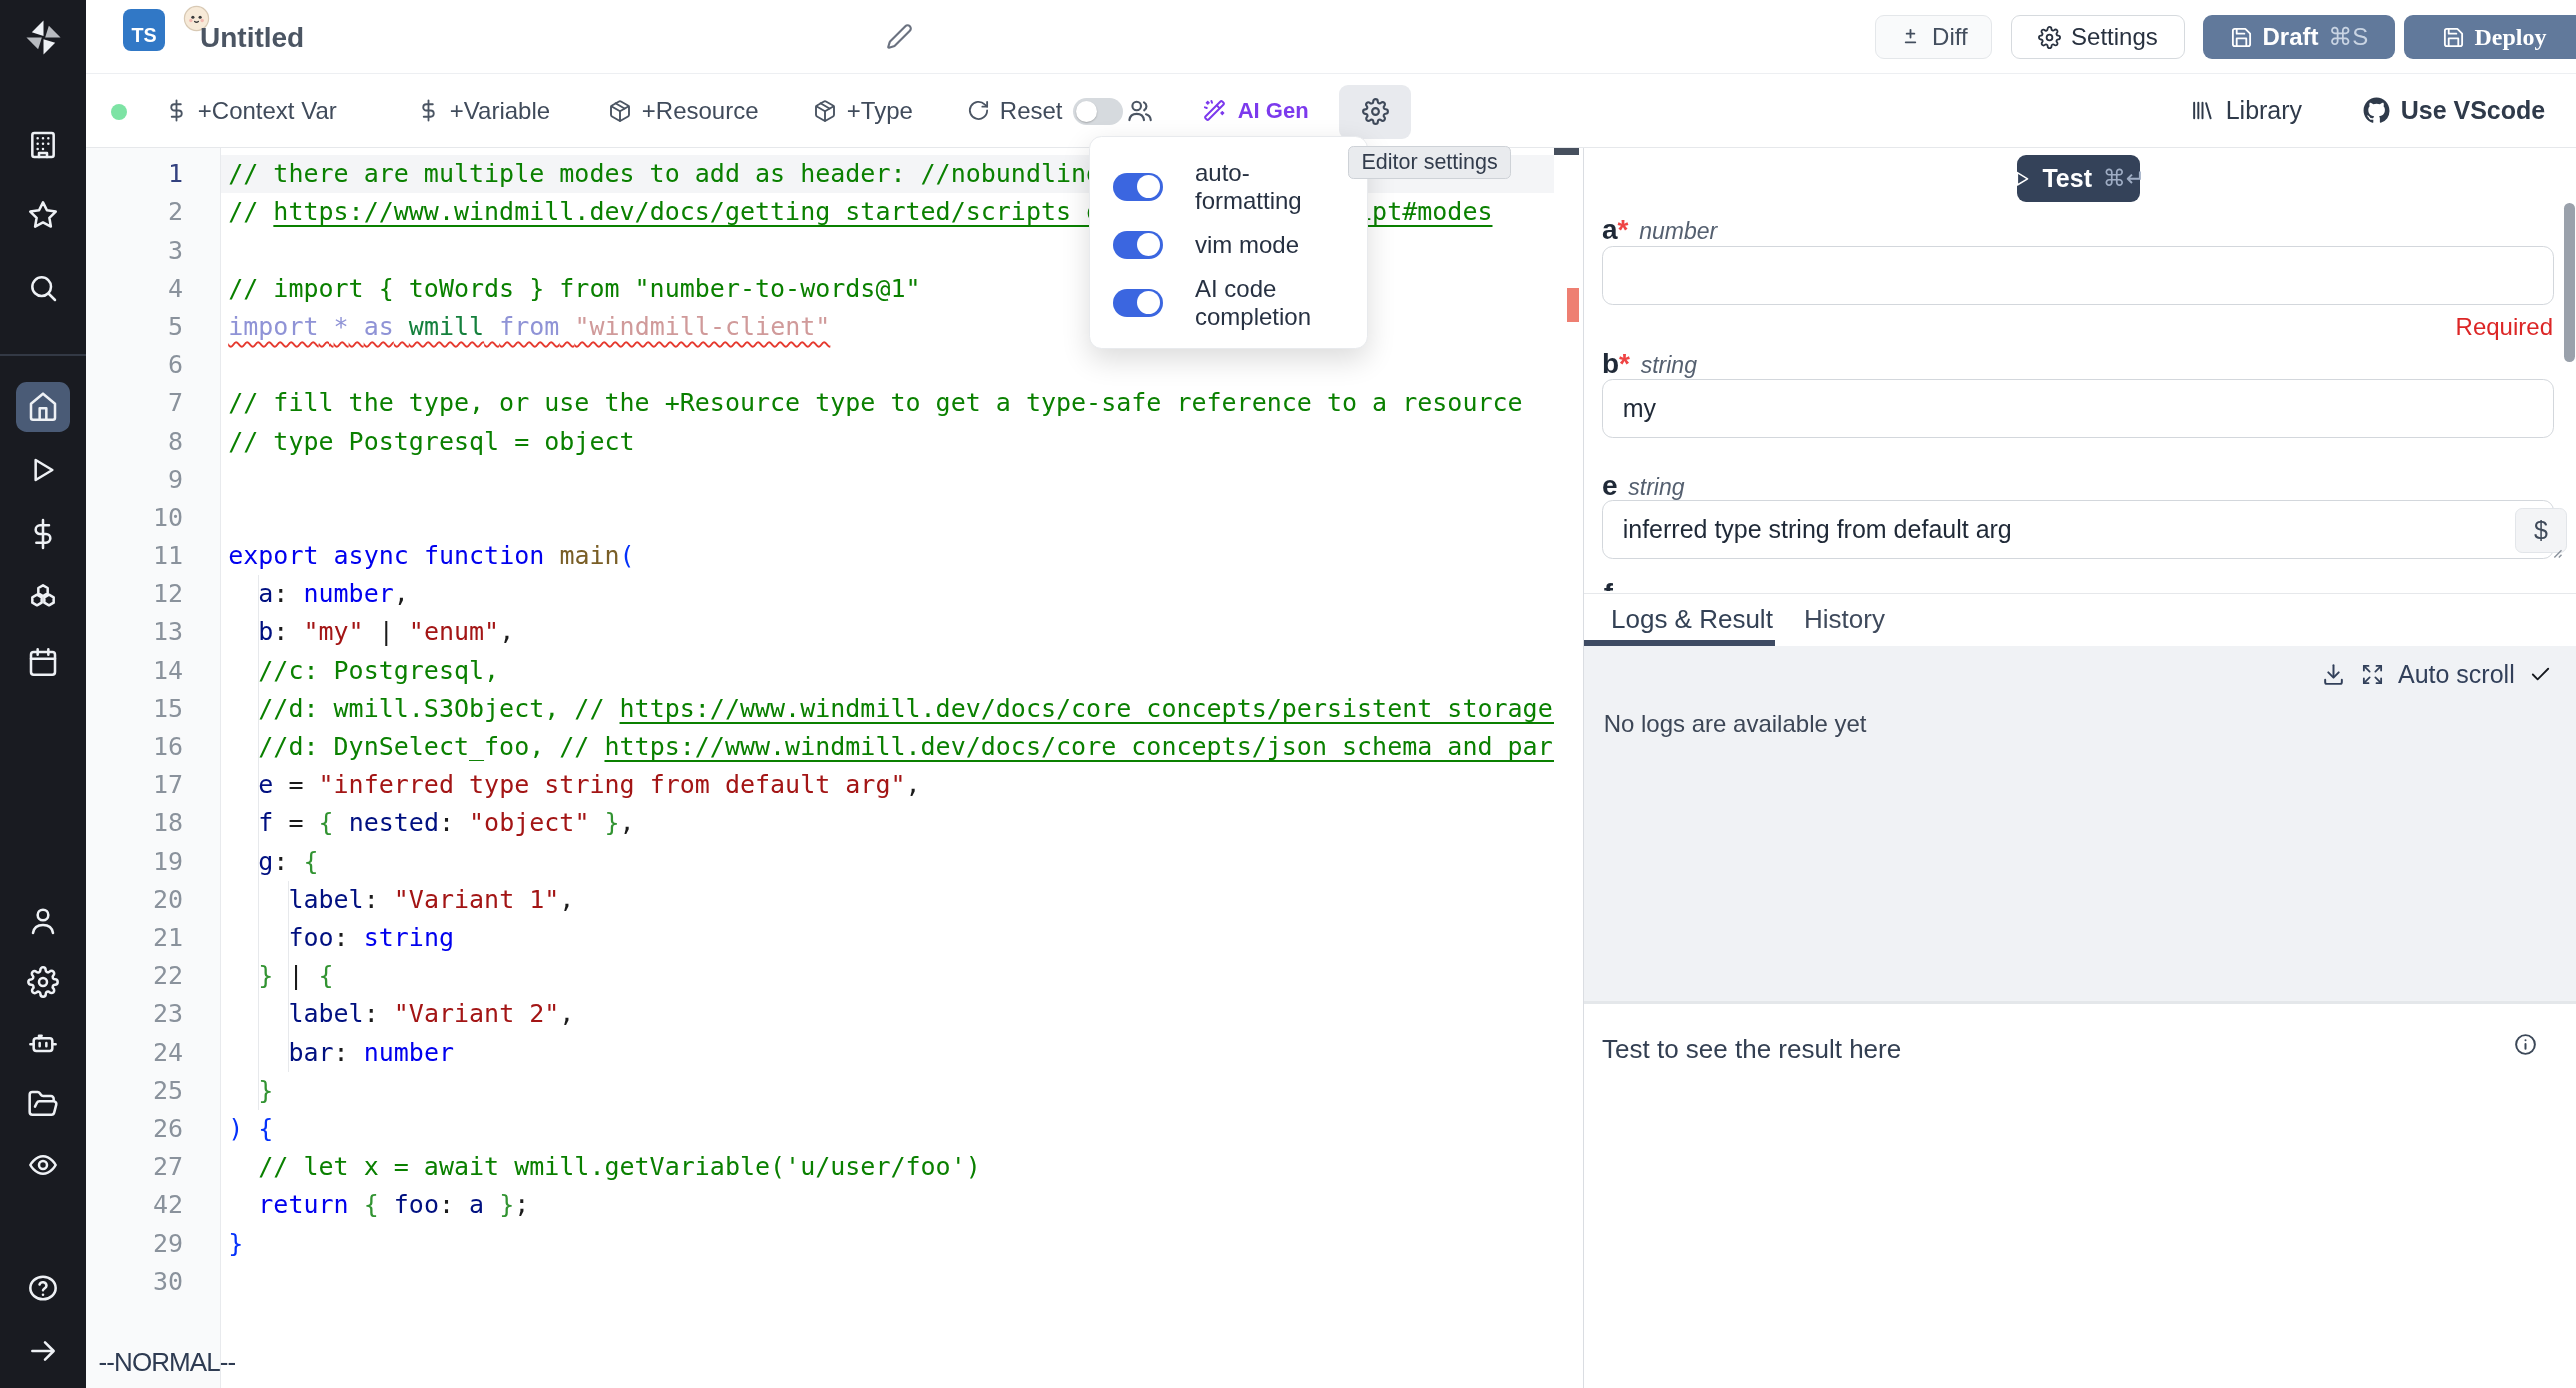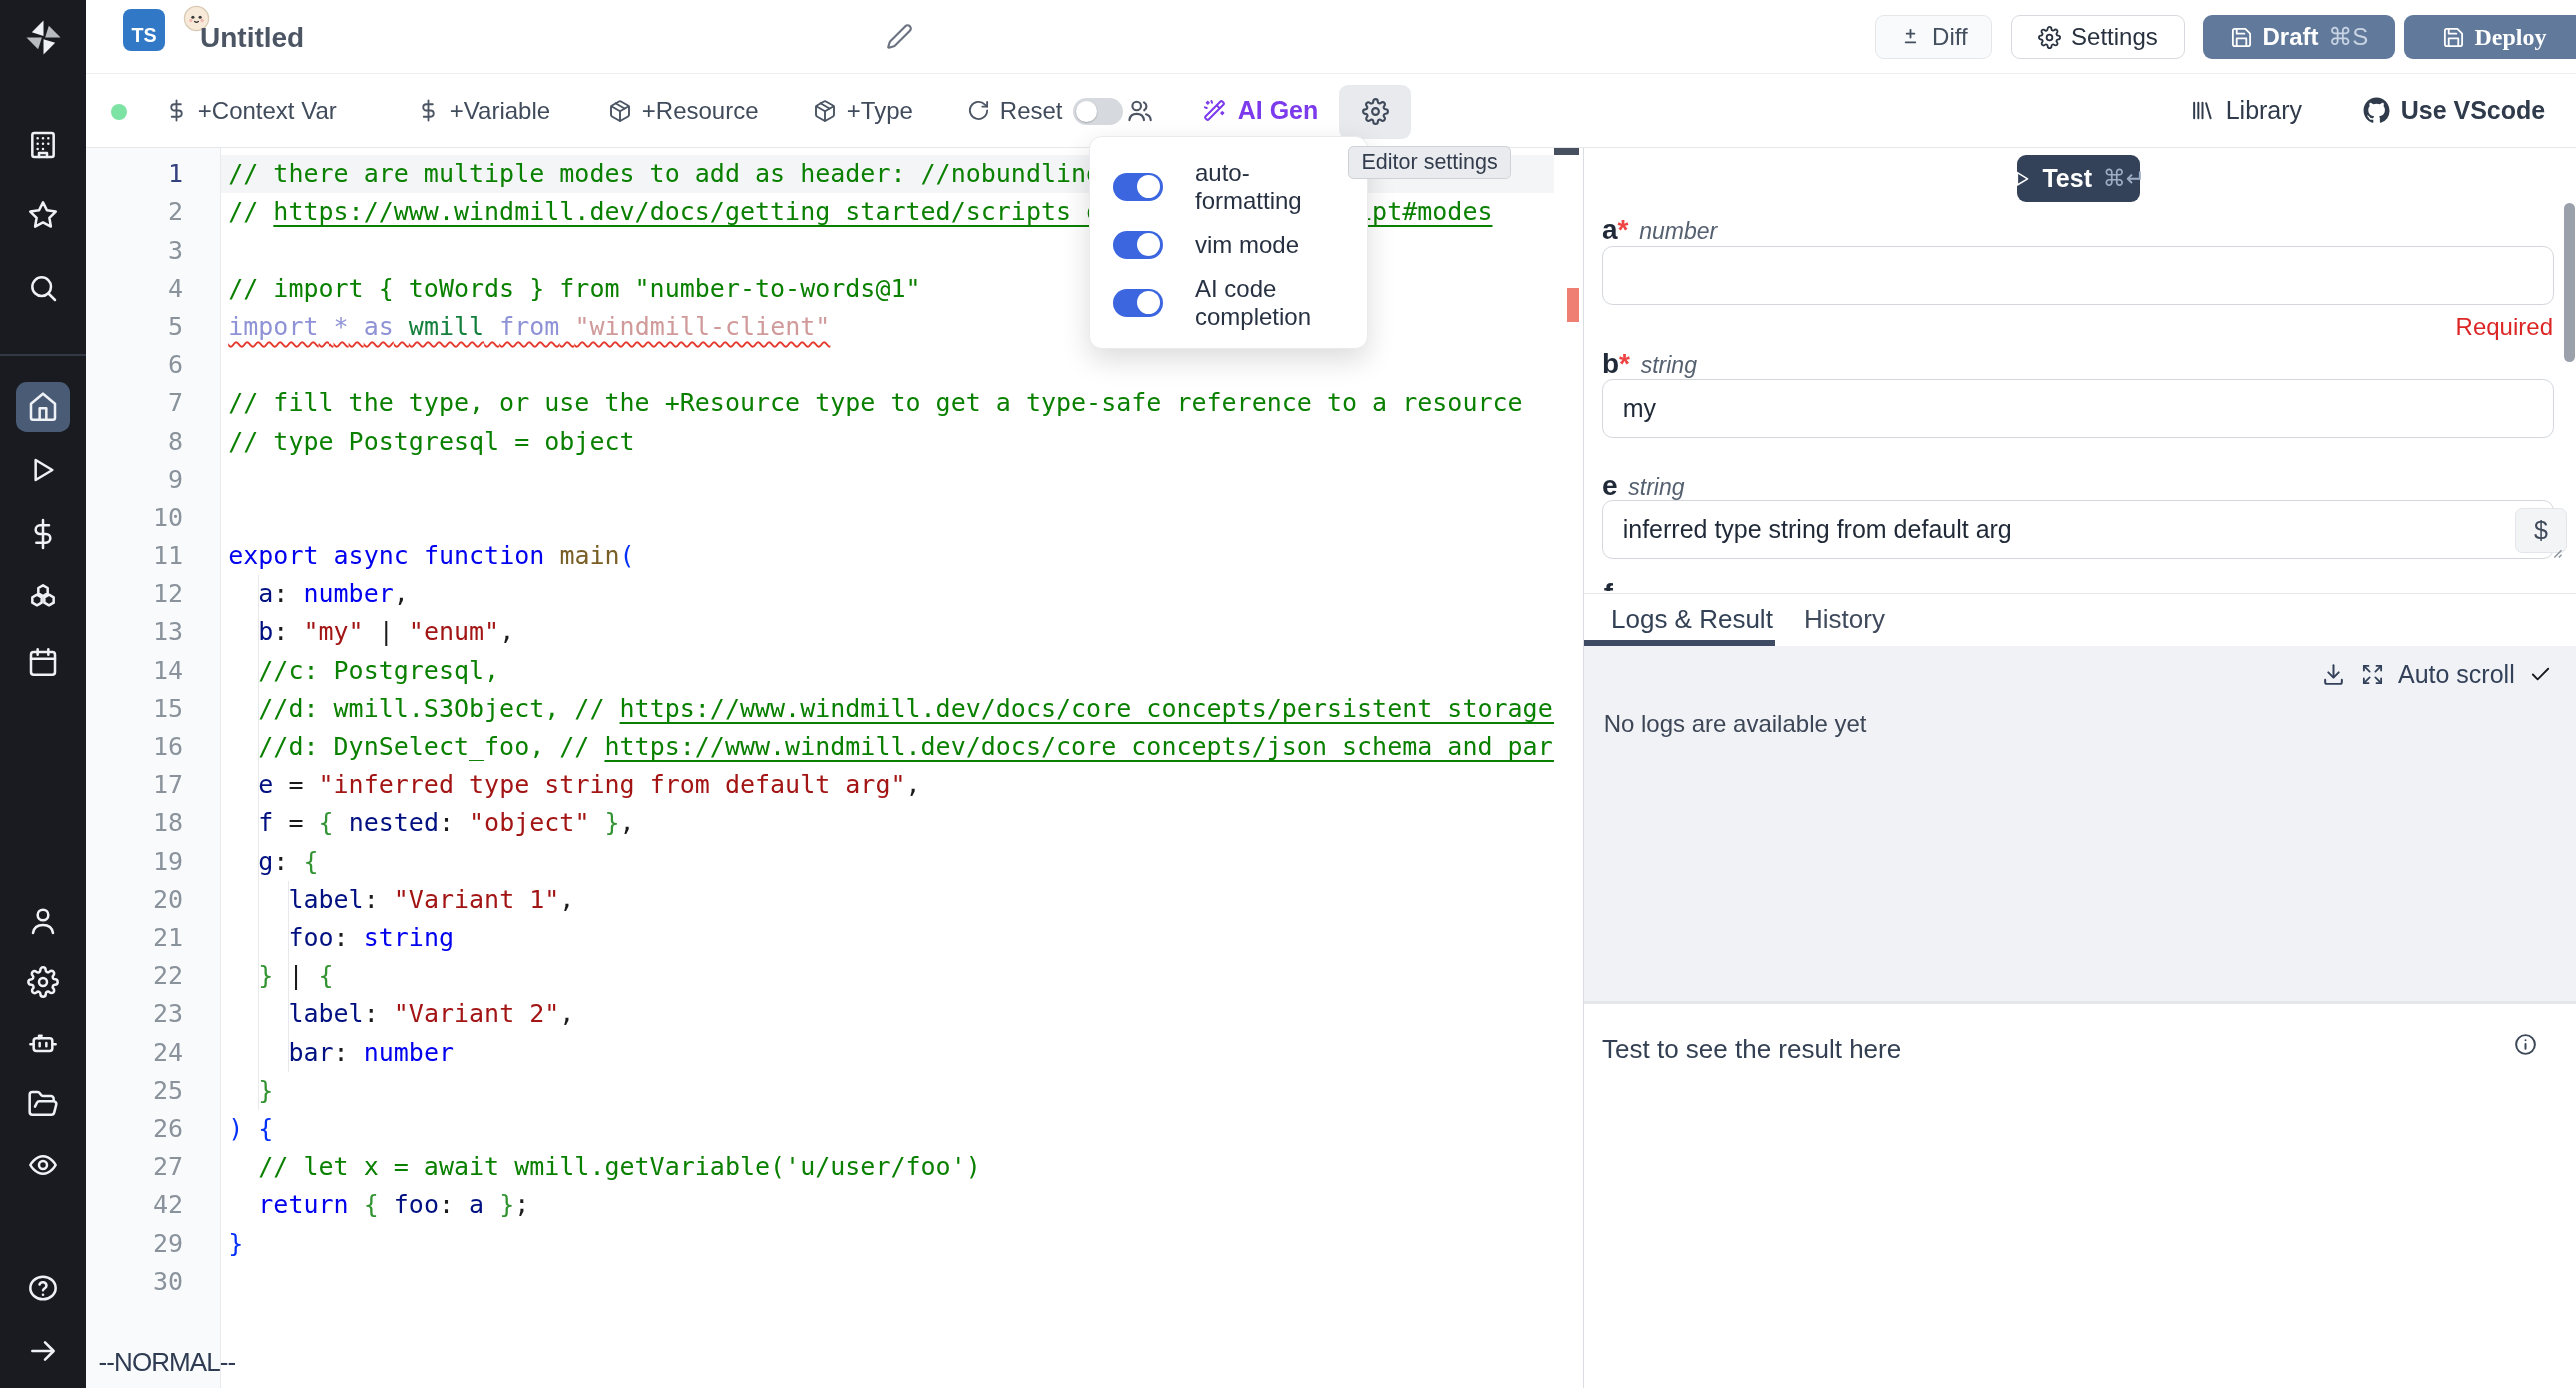--- a/index.html
+++ b/index.html
@@ -34,21 +34,21 @@
   
   .toolbar { position:absolute; left:86px; top:74px; width:2490px; height:74px; background:#fff; border-bottom:0.9px solid #e6e8eb; }
   .status-dot { position:absolute; left:25px; top:29.5px; width:16px; height:16px; border-radius:50%; background:#7de3a4; }
   .tb-btn { position:absolute; top:0; height:73px; display:flex; align-items:center; gap:9.8px; font-size:24px; color:#404b5b; cursor:default; }
   .tb-btn svg { color:#4b5563; }
   .toggle { border-radius:14.3px; position:absolute; }
   .toggle .knob { position:absolute; background:#fff; border-radius:50%; box-shadow:0 0.9px 1.8px rgba(0,0,0,.25); }
   .collab-toggle { left:987px; top:24px; width:50px; height:27px; background:#d6dade; }
   .collab-toggle .knob { left:2.7px; top:2.7px; width:21.5px; height:21.5px; }
   .users-btn { position:absolute; left:1040px; top:23px; color:#4b5563; }
-  .ai-gen { position:absolute; left:1116px; top:0; height:73px; display:flex; align-items:center; gap:10.7px; color:#7c3aed; font-size:25px; font-weight:600; }
+  .ai-gen { position:absolute; left:1116px; top:0; height:73px; display:flex; align-items:center; gap:10.7px; color:#7c3aed; font-size:22px; font-weight:600; }
   .gear-btn { position:absolute; left:1253px; top:10.7px; width:72px; height:54px; background:#e8eaee; border-radius:9px; display:flex; align-items:center; justify-content:center; color:#3f4a5a; }
   .tb-right { position:absolute; top:0; height:73px; display:flex; align-items:center; gap:10.7px; font-size:25px; color:#2f3a4a; font-weight:500; }
   .lib-btn { left:2104px; }
   .vscode-btn { left:2277px; font-weight:600; }
 
   
   .editor { position:absolute; left:86px; top:148px; width:1497px; height:1240px; background:#fff; }
   .gutter { position:absolute; left:0; top:0; width:135px; height:1240px; background:#f9fafb; border-right:0.9px solid #e8eaed; }
   .gn { position:absolute; width:97px; text-align:right; font-family:"DejaVu Sans Mono", monospace; font-size:25px; line-height:38px; color:#8a929c; }
   .gn.active { color:#33417f; }

